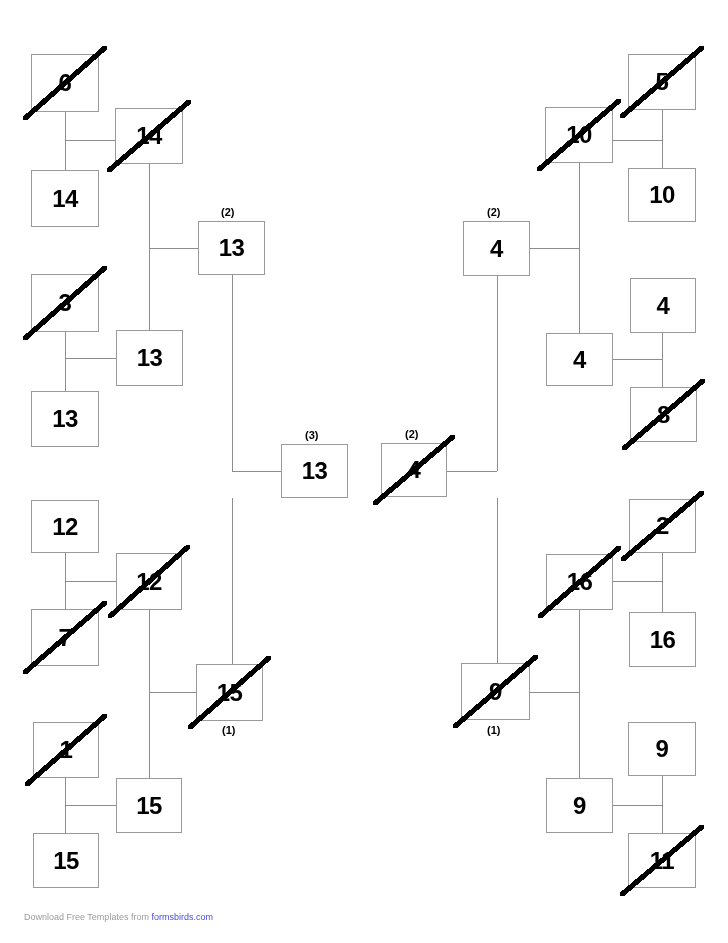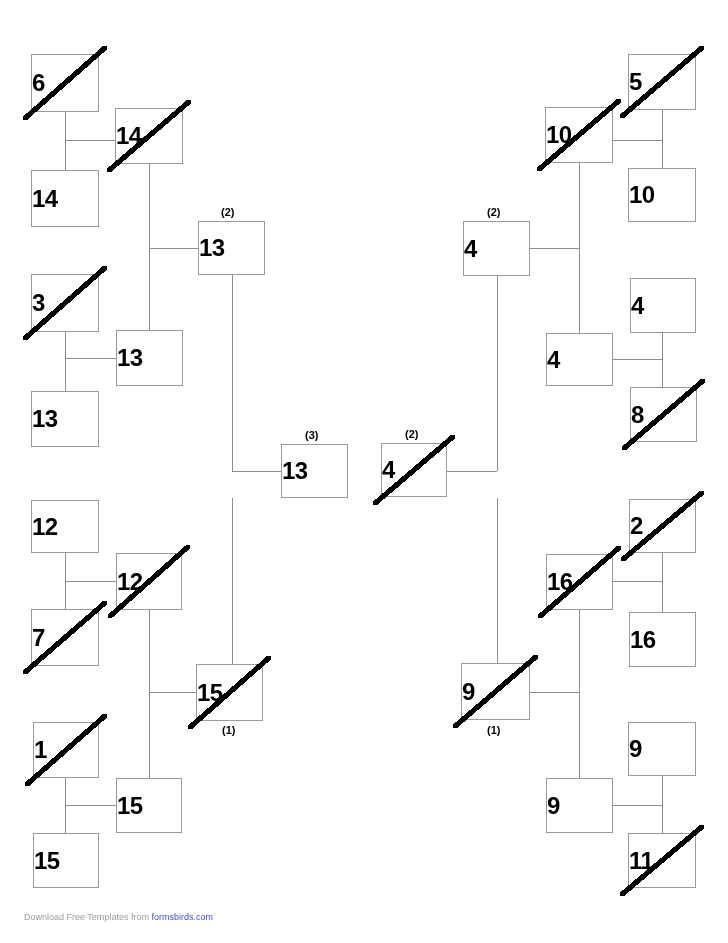--- a/index.html
+++ b/index.html
@@ -2,21 +2,21 @@
 <html><head>
 <meta charset="utf-8">
 <style>
   html,body{margin:0;padding:0;background:#ffffff;}
   body{width:728px;height:943px;font-family:"Liberation Sans",sans-serif;}
   #stage{position:relative;width:728px;height:943px;overflow:hidden;background:#fff;}
 
   .node{position:absolute;border:1px solid #9a9a9a;background:#fff;box-sizing:border-box;}
   .node .num{
     position:absolute;left:0;right:0;top:50%;transform:translateY(-50%);
-    text-align:left;font-size:24px;font-weight:bold;color:#000;
+    text-align:center;font-size:24px;font-weight:bold;color:#000;
     font-family:"Liberation Sans",sans-serif;line-height:1;letter-spacing:-0.5px;
   }
 
   
   .node.out::after{
     content:"";position:absolute;left:-9px;top:-9px;
     width:calc(100% + 18px);height:calc(100% + 18px);
     background:linear-gradient(to bottom right,
        transparent calc(50% - 2.6px), #000 calc(50% - 2.6px),
        #000 calc(50% + 2.6px), transparent calc(50% + 2.6px));

